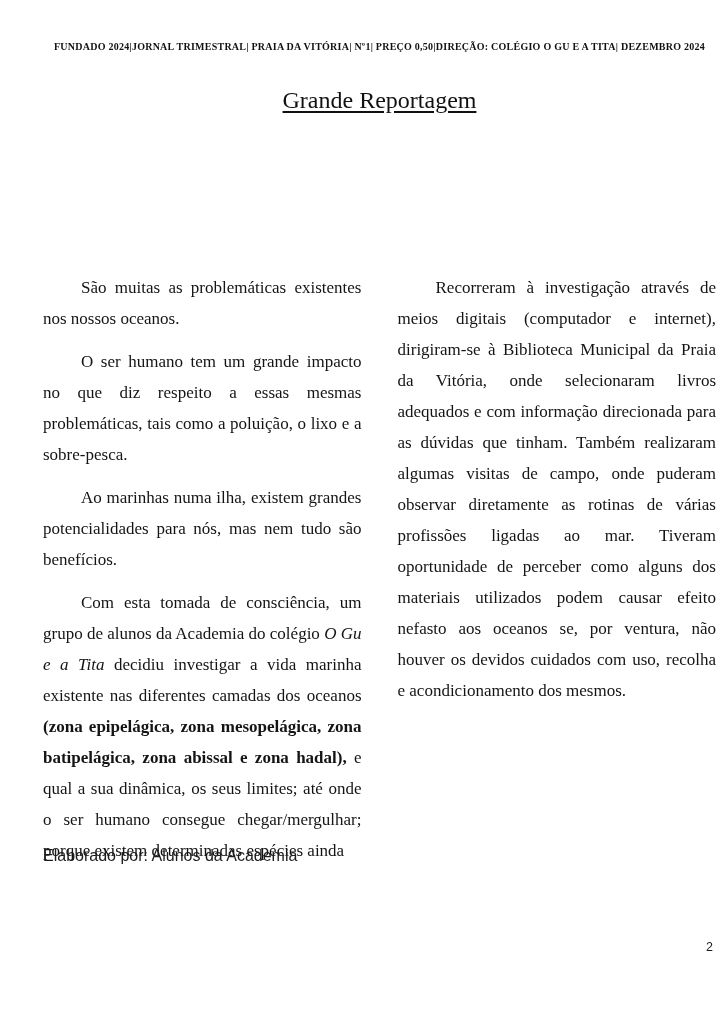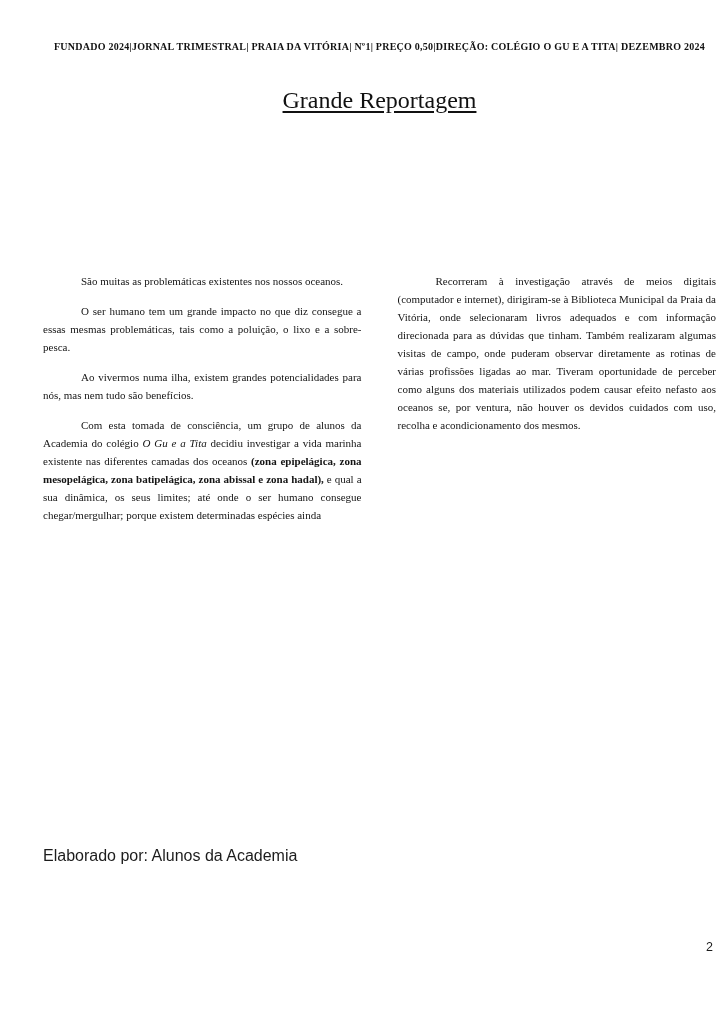--- a/index.html
+++ b/index.html
@@ -59,22 +59,22 @@
     right: 43px;
     display: flex;
     gap: 36px;
   }
   .col {
     flex: 1 1 0;
     min-width: 0;
   }
   .col p {
     margin: 0 0 12px 0;
-    font-size: 11px;
-    line-height: 18px;
+    font-size: 17px;
+    line-height: 31px;
     text-align: justify;
     text-indent: 38px;
     color: #141414;
   }
   .col p.no-indent {
     text-indent: 0;
   }
   .run-italic { font-style: italic; }
   .run-bold { font-weight: bold; }
   .byline {
@@ -101,22 +101,22 @@
 
   <div class="masthead">FUNDADO 2024|JORNAL TRIMESTRAL| PRAIA DA VITÓRIA| Nº1| PREÇO 0,50|DIREÇÃO: COLÉGIO O GU E A TITA| DEZEMBRO 2024</div>
 
   <div class="section-title">Grande Reportagem</div>
 
 
   <div class="columns">
 
     <div class="col">
       <p>São muitas as problemáticas existentes nos nossos oceanos.</p>
-      <p>O ser humano tem um grande impacto no que diz consegue a essas mesmas problemáticas, tais como a poluição, o lixo e a sobre-pesca.</p>
-      <p>Ao vivermos numa ilha, existem grandes potencialidades para nós, mas nem tudo são benefícios.</p>
+      <p>O ser humano tem um grande impacto no que diz respeito a essas mesmas problemáticas, tais como a poluição, o lixo e a sobre-pesca.</p>
+      <p>Ao marinhas numa ilha, existem grandes potencialidades para nós, mas nem tudo são benefícios.</p>
       <p><span>Com esta tomada de consciência, um grupo de alunos da Academia do colégio </span><span class="run-italic">O Gu e a Tita</span><span> decidiu investigar a vida marinha existente nas diferentes camadas dos oceanos </span><span class="run-bold">(zona epipelágica, zona mesopelágica, zona batipelágica, zona abissal e zona hadal),</span><span> e qual a sua dinâmica, os seus limites; até onde o ser humano consegue chegar/mergulhar; porque existem determinadas espécies ainda</span></p>
     </div>
 
     <div class="col">
       <p>Recorreram à investigação através de meios digitais (computador e internet), dirigiram-se à Biblioteca Municipal da Praia da Vitória, onde selecionaram livros adequados e com informação direcionada para as dúvidas que tinham. Também realizaram algumas visitas de campo, onde puderam observar diretamente as rotinas de várias profissões ligadas ao mar. Tiveram oportunidade de perceber como alguns dos materiais utilizados podem causar efeito nefasto aos oceanos se, por ventura, não houver os devidos cuidados com uso, recolha e acondicionamento dos mesmos.</p>
     </div>
 
   </div>
 
   <div class="byline">Elaborado por: Alunos da Academia</div>

